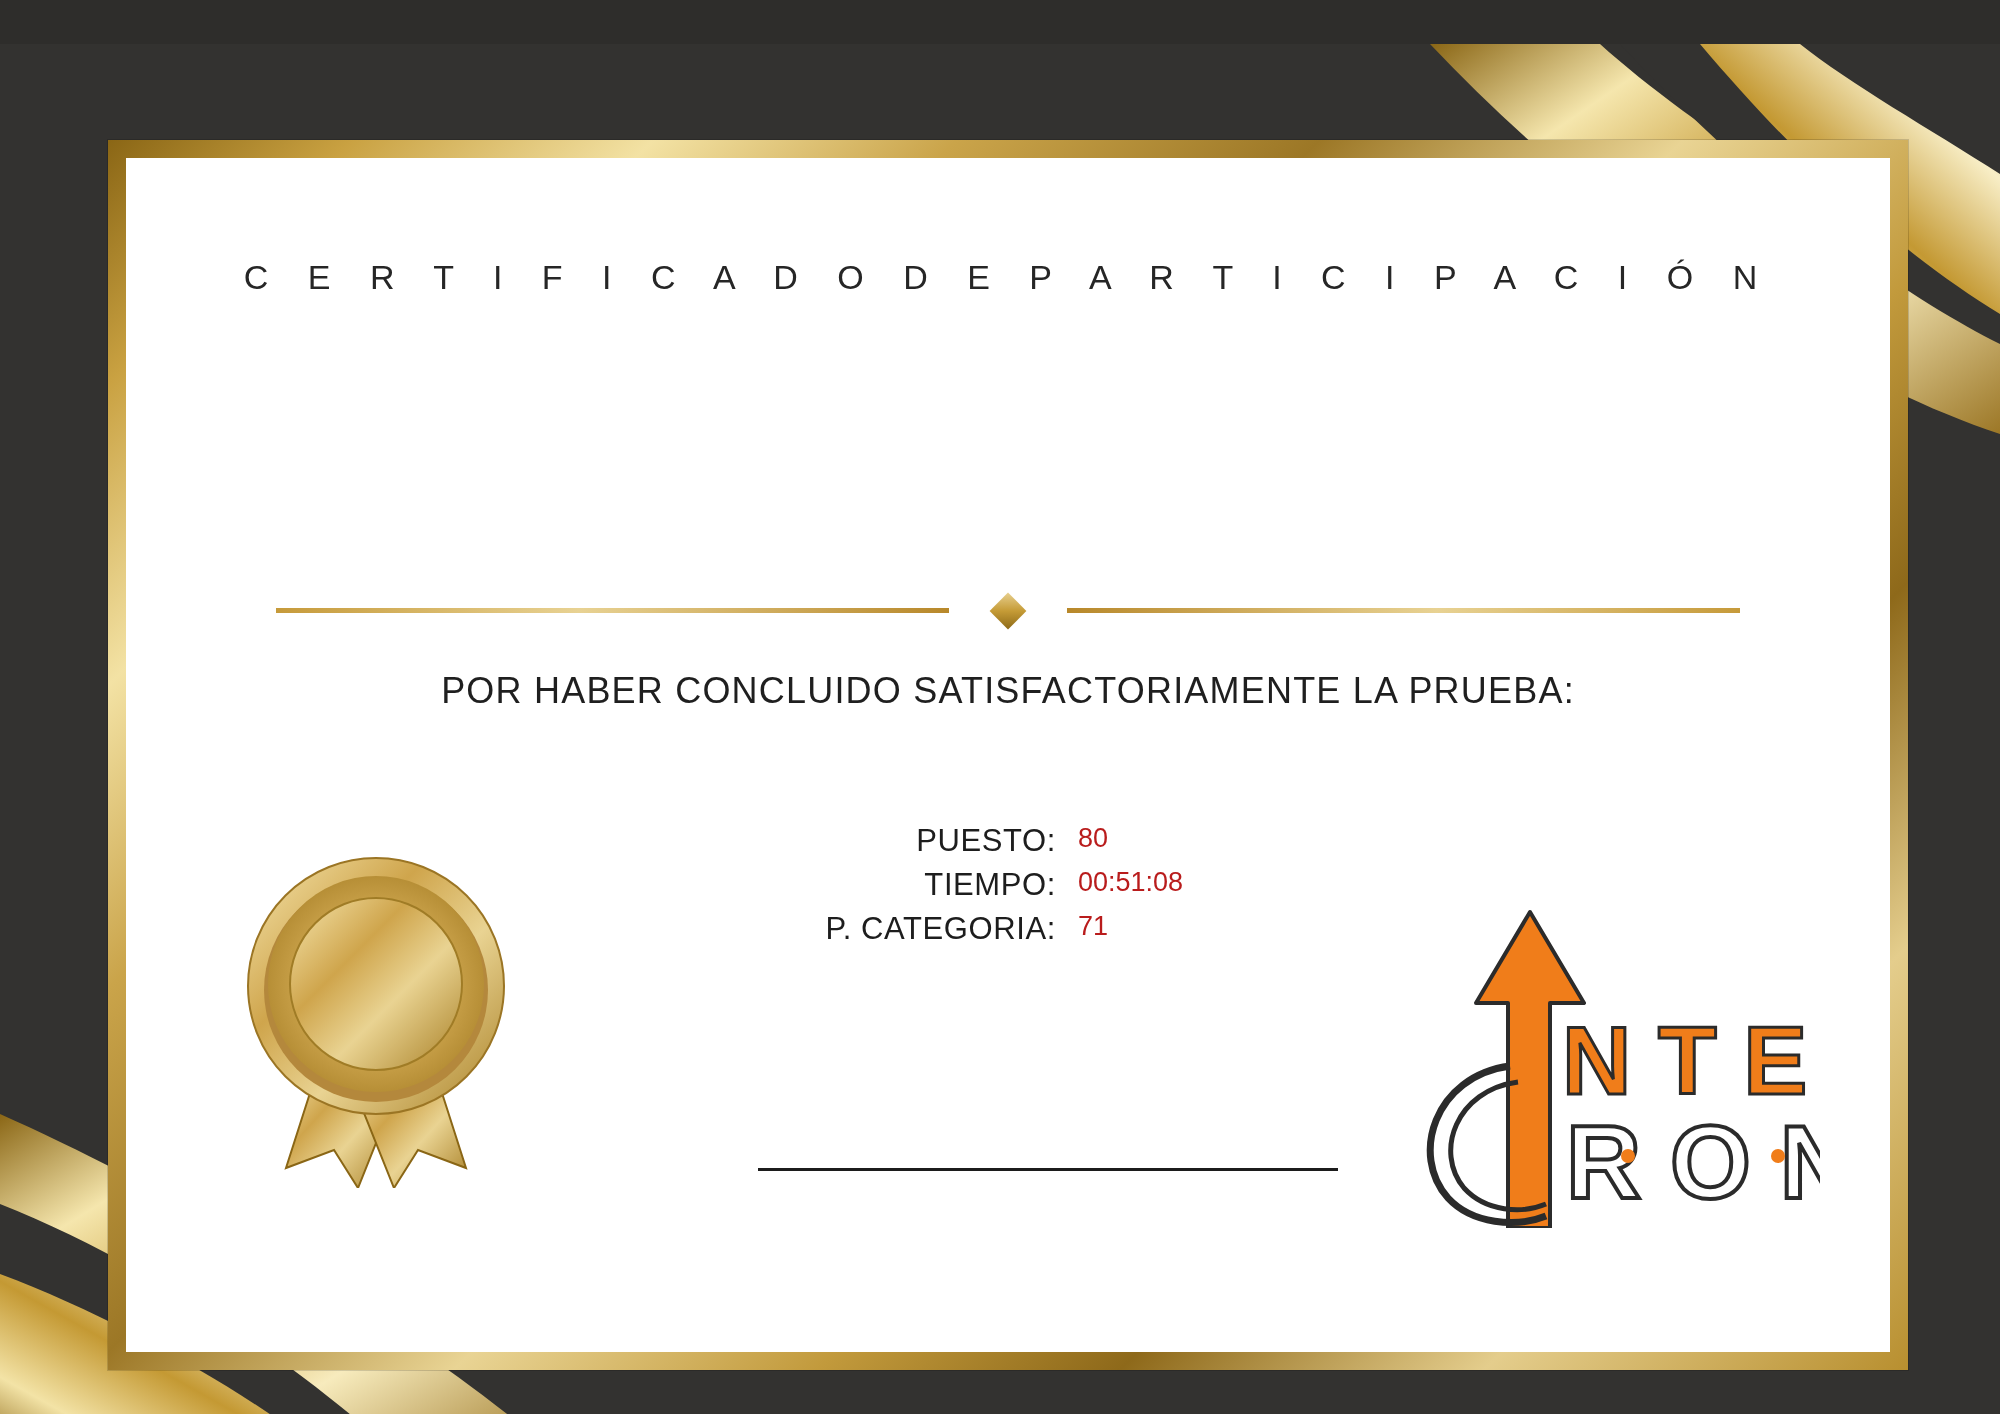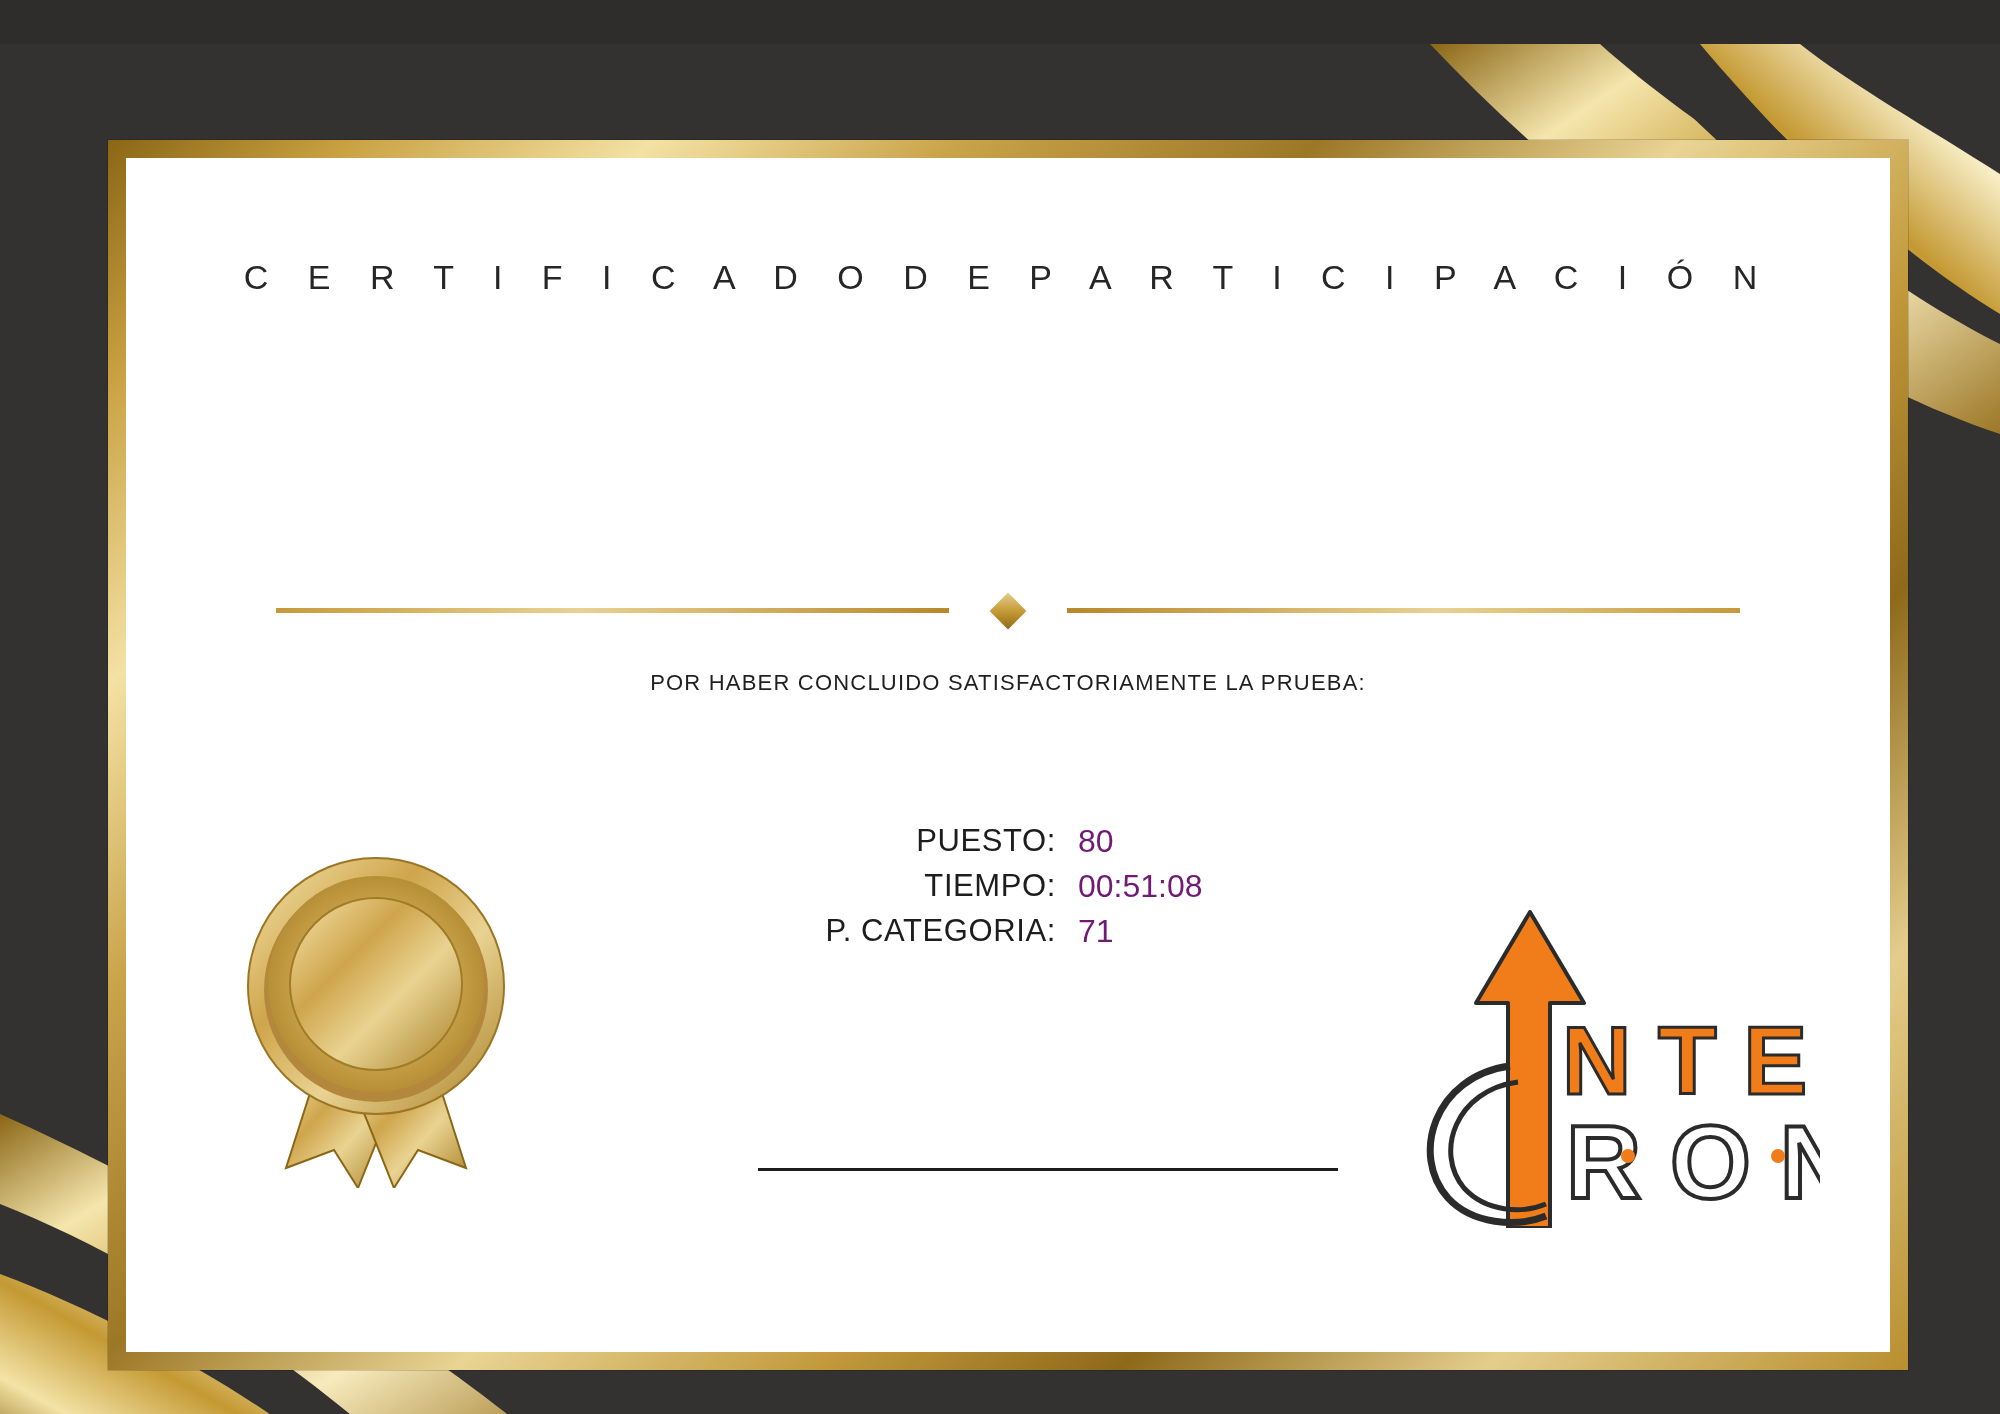--- a/index.html
+++ b/index.html
@@ -117,21 +117,21 @@
     transform: rotate(45deg);
     background: linear-gradient(135deg, #e7cf8e 0%, #c59b36 50%, #8d6a18 100%);
   }
 
   .subtitle {
     position: absolute;
     top: 512px;
     left: 0;
     right: 0;
     text-align: center;
-    font-size: 22px;
+    font-size: 36px;
     letter-spacing: 1.2px;
     color: #1f1f1f;
     white-space: nowrap;
   }
 
   
   .results {
     position: absolute;
     left: 620px;
     top: 665px;
@@ -144,22 +144,22 @@
   }
   .result-label {
     width: 310px;
     text-align: right;
     font-size: 31px;
     letter-spacing: 0.6px;
     color: #1d1d1d;
   }
   .result-value {
     padding-left: 22px;
-    font-size: 32px;
-    color: #701a75;
+    font-size: 27px;
+    color: #b91c1c;
   }
   .signature-line {
     position: absolute;
     left: 632px;
     top: 1010px;
     width: 580px;
     height: 3px;
     background: #1c1c1c;
   }
 

